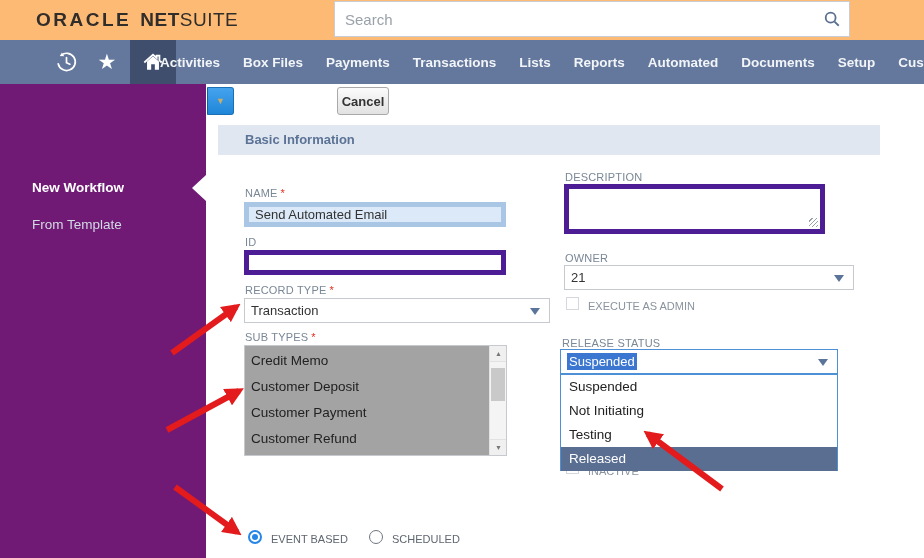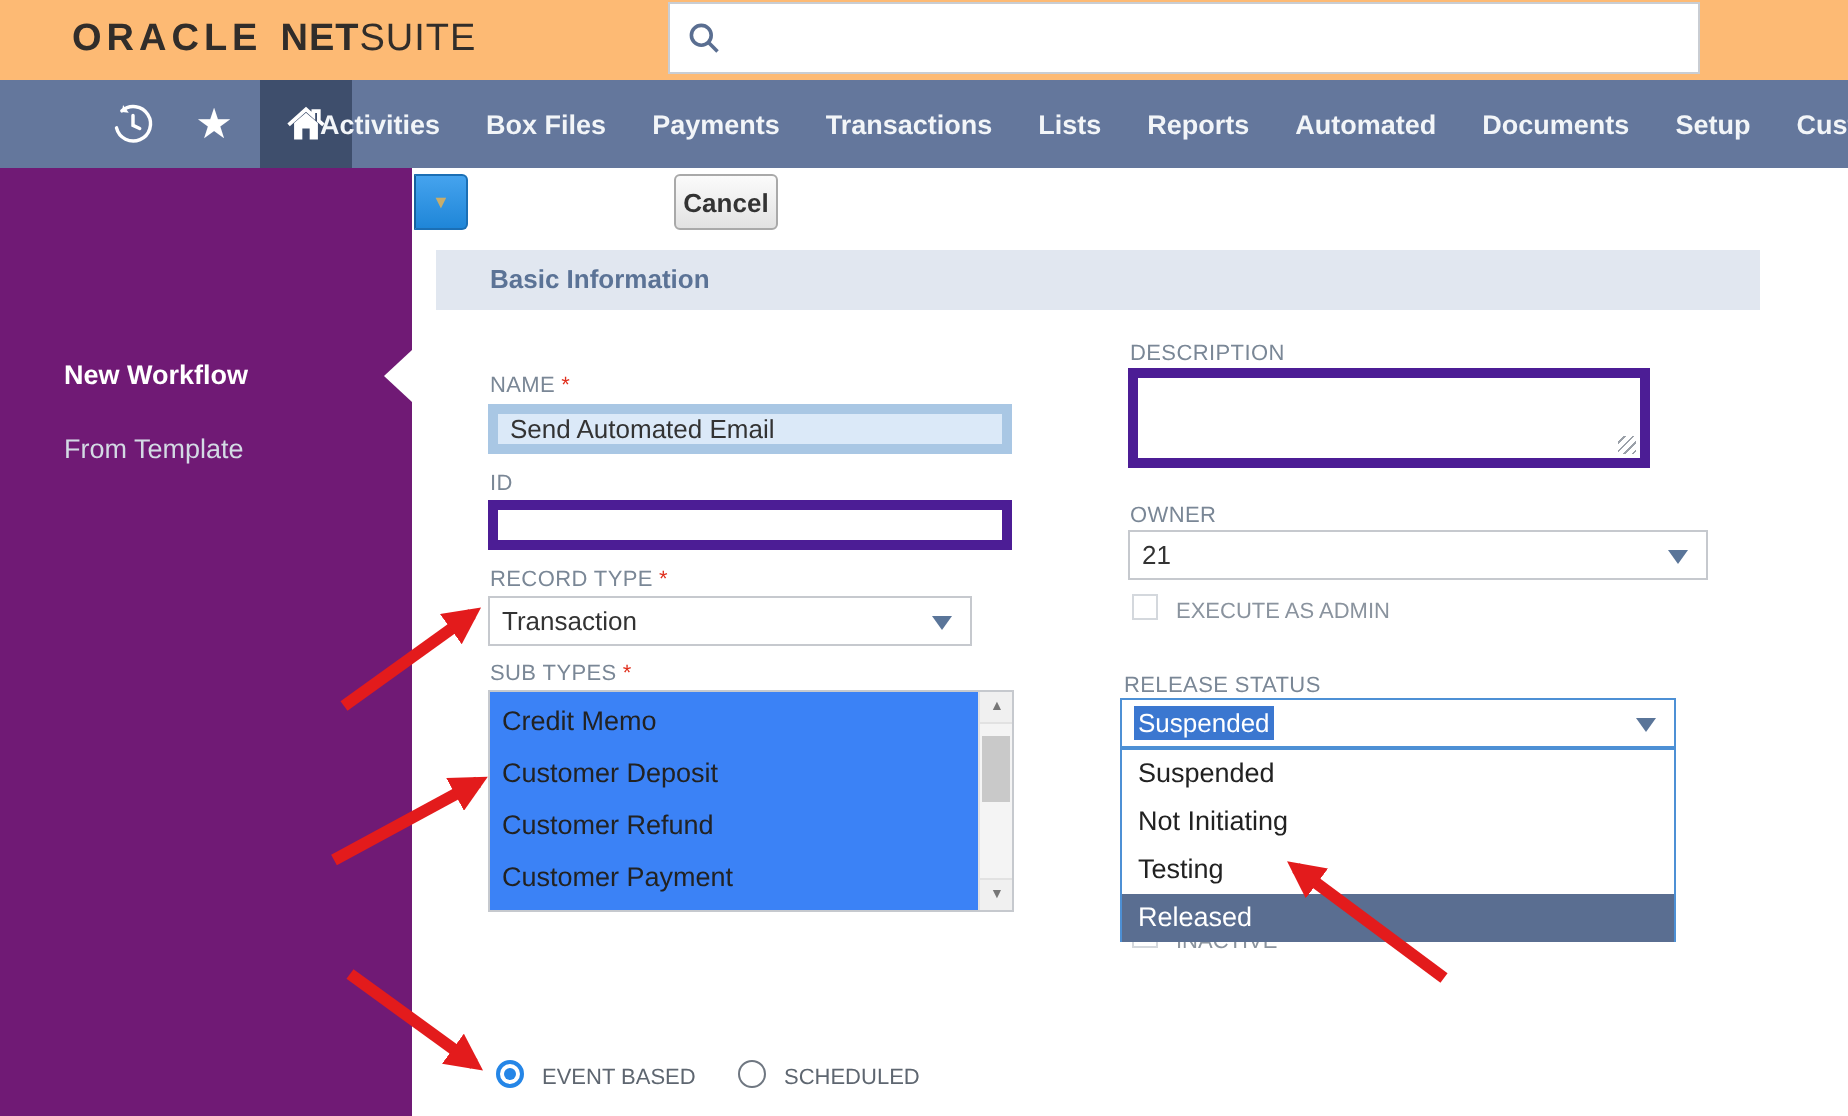--- a/index.html
+++ b/index.html
@@ -56,22 +56,22 @@
   .tbox { position:absolute; background:#fff; border:5px solid #4c1d95; font-size:13px; color:#333; }
   input.tbox { padding:0 6px; font-family:inherit; outline:none; }
   .selbox { position:absolute; background:#fff; border:1px solid #c6c9ce; font-size:13px; color:#333;
             display:flex; align-items:center; padding:0 6px; cursor:pointer; }
   .caret { position:absolute; right:9px; top:50%; margin-top:-3px; width:0; height:0;
            border-left:5.5px solid transparent; border-right:5.5px solid transparent; border-top:7px solid #5a7599; }
 
   
   .name-input { left:244px; top:202px; width:262px; height:25px; background:#dbe9f8; border-color:#a9c7e4; }
   .id-input   { left:244px; top:250px; width:262px; height:25px; }
-  .rect-sel   { left:244px; top:298px; width:242px; height:25px; }
-  .listbox { position:absolute; left:244px; top:345px; width:263px; height:111px; background:#3b82f6; border:1px solid #c6c9ce; overflow:hidden; }
+  .rect-sel   { left:244px; top:298px; width:306px; height:25px; }
+  .listbox { position:absolute; left:244px; top:345px; width:263px; height:111px; background:#a3a3a3; border:1px solid #c6c9ce; overflow:hidden; }
   .listbox .opt { height:26px; line-height:26px; padding-left:6px; font-size:13.5px; color:#222; cursor:pointer; }
   .listbox .opts { padding-top:2px; }
   .sb { position:absolute; right:0; top:0; width:17px; height:109px; background:#f4f4f4; border-left:1px solid #e2e2e2; }
   .sb-btn { position:absolute; left:0; width:17px; height:16px; background:#f0f0f0; color:#777; font-size:7px;
             display:flex; align-items:center; justify-content:center; cursor:pointer; }
   .sb-up { top:0; border-bottom:1px solid #e2e2e2; }
   .sb-dn { bottom:0; border-top:1px solid #e2e2e2; }
   .sb-thumb { position:absolute; left:1px; top:22px; width:14px; height:33px; background:#c9c9c9; cursor:grab; }
 
   
@@ -104,20 +104,21 @@
 </head>
 <body>
 
 <div id="app">
 
   <div class="header">
     <div class="logo">
       <span class="oracle">ORACLE</span><span class="net">NET</span><span class="suite">SUITE</span>
     </div>
     <div class="search-box">
+      <input type="text" placeholder="Search" style="">
       <span class="search-glass">
         <svg width="18" height="18" viewBox="0 0 20 20">
             <circle cx="8.5" cy="8.5" r="5.5" fill="none" stroke="#5a6e91" stroke-width="2"></circle>
             <line x1="12.8" y1="12.8" x2="17.5" y2="17.5" stroke="#5a6e91" stroke-width="2"></line>
           </svg>
       </span>
     </div>
   </div>
 
   <div class="nav">
@@ -178,22 +179,22 @@
     <span class="caret"></span>
   </div>
 
   <div class="lbl" style="left:245px; top:331px;">
     <span>SUB TYPES</span><span class="req">*</span>
   </div>
   <div class="listbox">
     <div class="opts">
       <div class="opt">Credit Memo</div>
       <div class="opt">Customer Deposit</div>
+      <div class="opt">Customer Payment</div>
       <div class="opt">Customer Refund</div>
-      <div class="opt">Customer Payment</div>
       <div class="opt">Deposit</div>
     </div>
     <div class="sb">
       <div class="sb-btn sb-up">▲</div>
       <div class="sb-thumb"></div>
       <div class="sb-btn sb-dn">▼</div>
     </div>
   </div>
 
   <div class="lbl" style="left:565px; top:171px;">DESCRIPTION</div>

